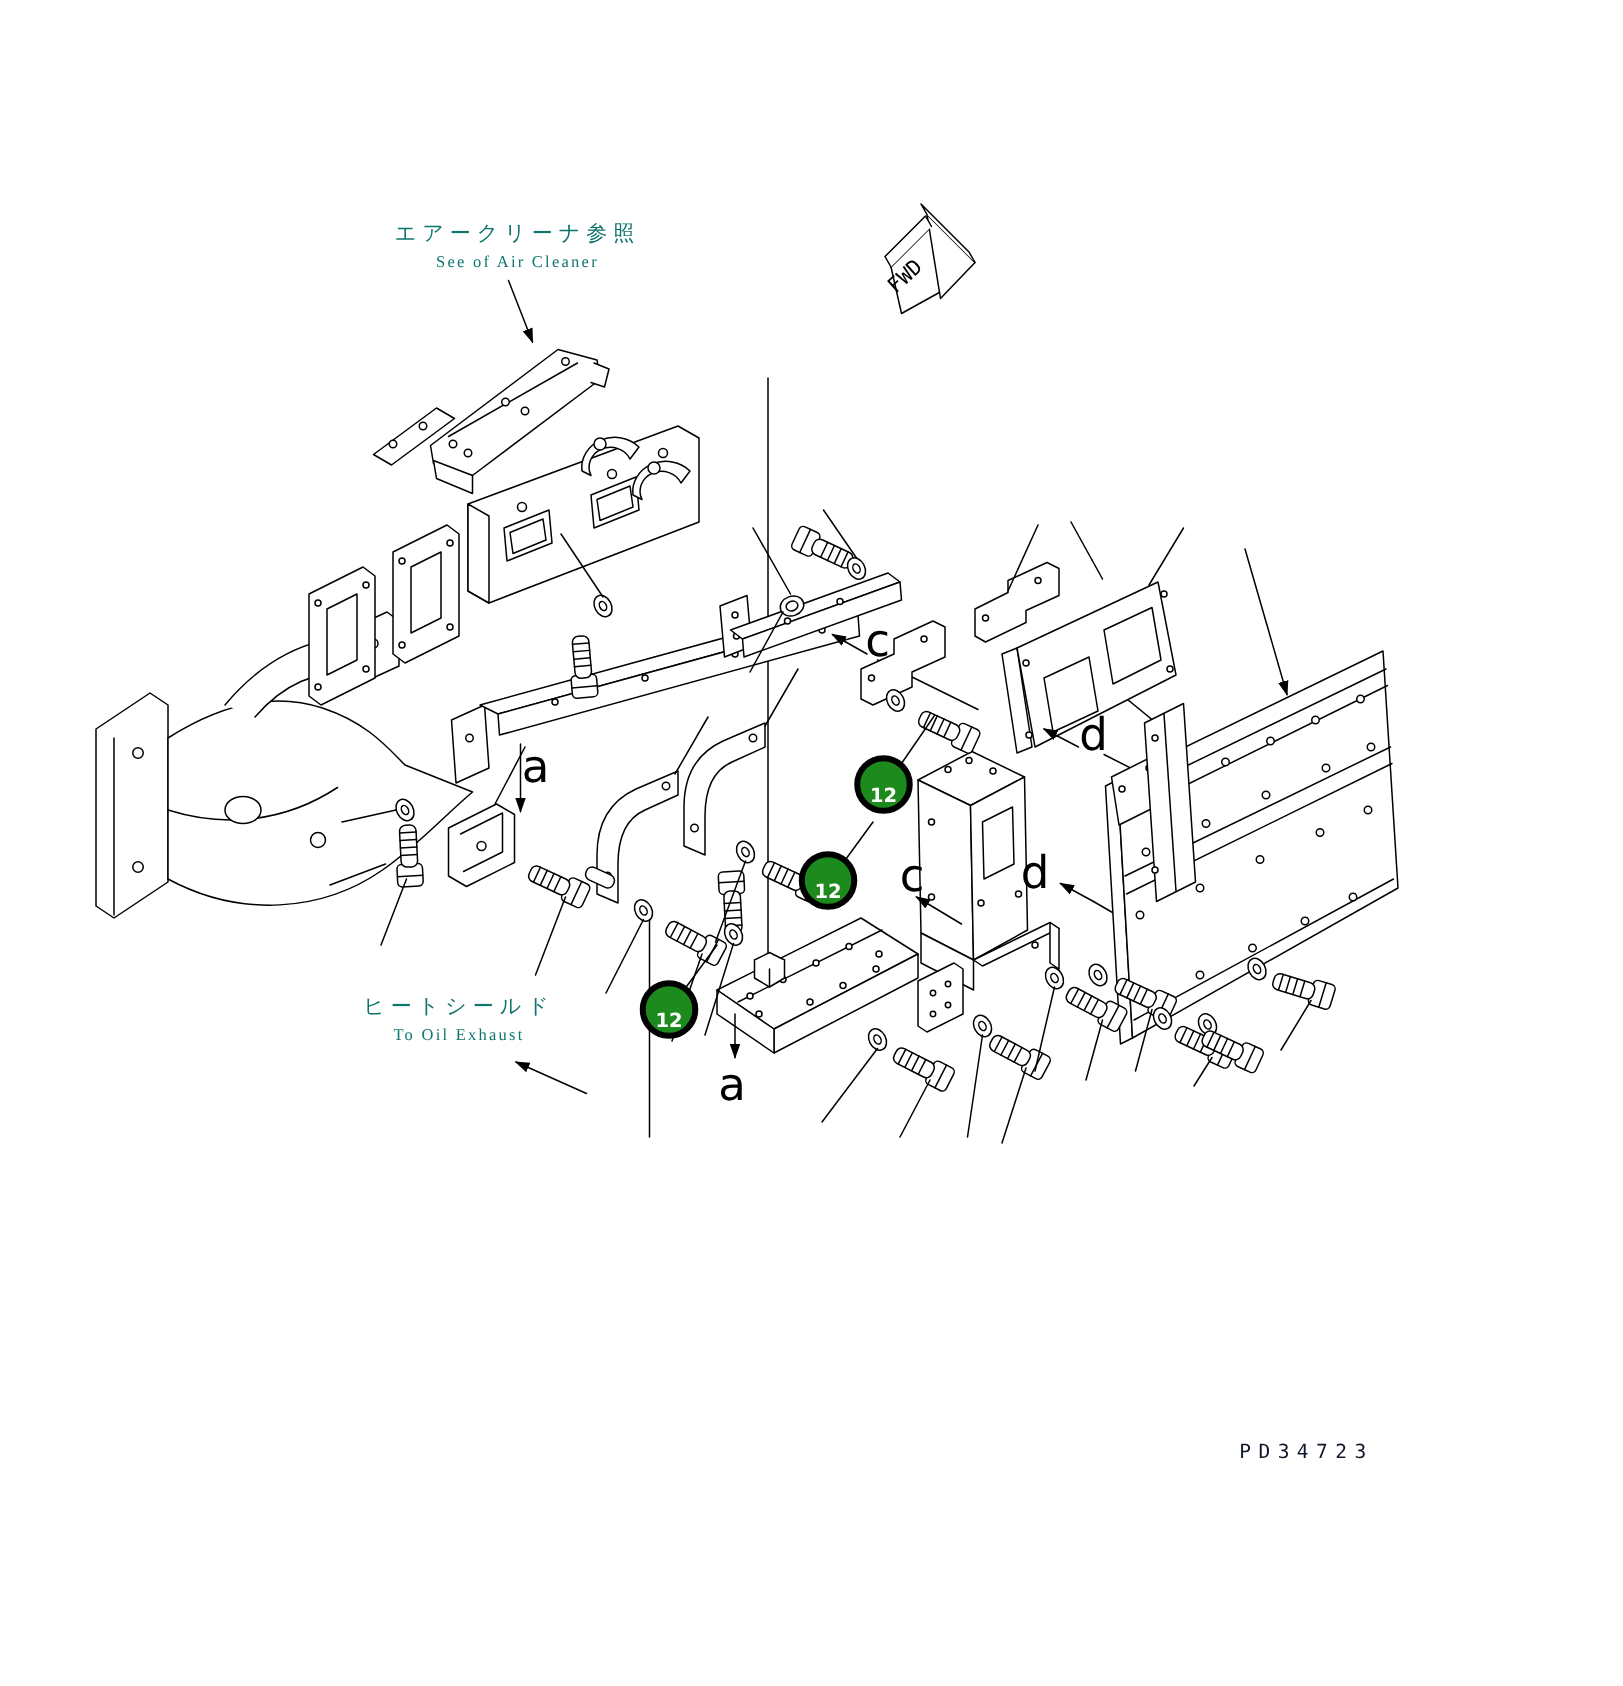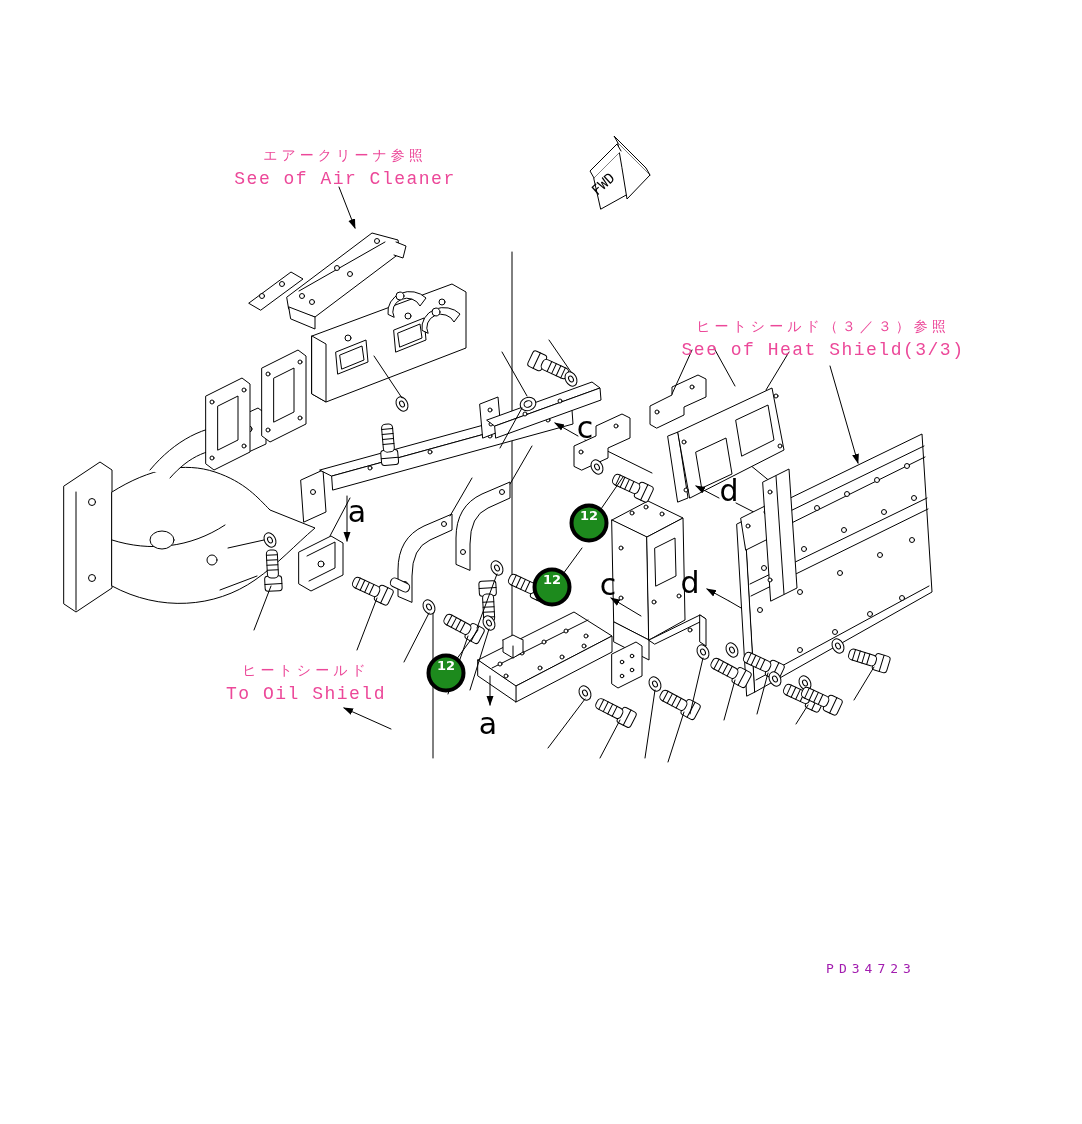--- a/index.html
+++ b/index.html
@@ -1,26 +1,26 @@
 <!DOCTYPE html>
 <html><head>
 <meta charset="utf-8">
 <style>
   html,body{margin:0;padding:0;background:#888;}
   .stage{position:relative;width:1082px;height:1124px;background:#fff;margin:0 auto;overflow:hidden;}
   svg{position:absolute;left:0;top:0;}
-  .label{position:absolute;text-align:center;color:#ec4899;transform:translateX(-50%);}
+  .label{position:absolute;text-align:center;color:#0f766e;transform:translateX(-50%);}
   .label .jp{font-family:"DejaVu Sans",sans-serif;font-size:14px;letter-spacing:4px;white-space:nowrap;}
-  .label .en{font-family:Liberation Mono, monospace;font-size:18px;letter-spacing:1.5px;white-space:nowrap;margin-top:4px;}
+  .label .en{font-family:Liberation Serif, serif;font-size:11px;letter-spacing:1.5px;white-space:nowrap;margin-top:4px;}
   .callout{position:absolute;transform:translate(-50%,-50%);font-family:"DejaVu Sans",sans-serif;font-size:30px;color:#000;line-height:1;}
   .balloon{position:absolute;transform:translate(-50%,-50%);width:31px;height:31px;border-radius:50%;
-           border:4px solid #000;display:flex;align-items:flex-start;justify-content:center;
+           border:4px solid #000;display:flex;align-items:flex-end;justify-content:center;
            font-family:"DejaVu Sans",sans-serif;font-weight:bold;font-size:13px;}
   .drawing-number{position:absolute;transform:translateX(-50%);font-family:"DejaVu Sans Mono","Liberation Mono",monospace;
-           font-size:13px;letter-spacing:5px;color:#a21caf;white-space:nowrap;}
+           font-size:13px;letter-spacing:5px;color:#0f172a;white-space:nowrap;}
 </style>
 </head>
 <body>
 
 <div class="stage">
 
 <svg width="1082" height="1124" viewBox="0 0 1082 1124">
   <defs>
     <marker id="ah" viewBox="0 0 10 10" refX="9" refY="5" markerWidth="10" markerHeight="10" orient="auto">
       <path d="M0,1.5 L10,5 L0,8.5 z" fill="#000"></path>
@@ -344,28 +344,24 @@
     </g>
   </g>
 </svg>
 
 <div class="label" style="left:345px;top:147px;">
   <div class="jp">エアークリーナ参照</div>
   <div class="en">See of Air Cleaner</div>
 </div>
 
 
-<div class="label" style="left:823px;top:318px;">
-  <div class="jp">ヒートシールド（３／３）参照</div>
-  <div class="en">See of Heat Shield(3/3)</div>
-</div>
 
 <div class="label" style="left:306px;top:662px;">
   <div class="jp">ヒートシールド</div>
-  <div class="en">To Oil Shield</div>
+  <div class="en">To Oil Exhaust</div>
 </div>
 
 <div class="drawing-number" style="left:871px;top:961px;">PD34723</div>
 
 <div>
       <div class="callout" style="left: 357px; top: 512px;">a</div>
       <div class="callout" style="left: 585px; top: 428px;">c</div>
       <div class="callout" style="left: 729px; top: 491px;">d</div>
       <div class="callout" style="left: 608px; top: 585px;">c</div>
       <div class="callout" style="left: 690px; top: 583px;">d</div>

